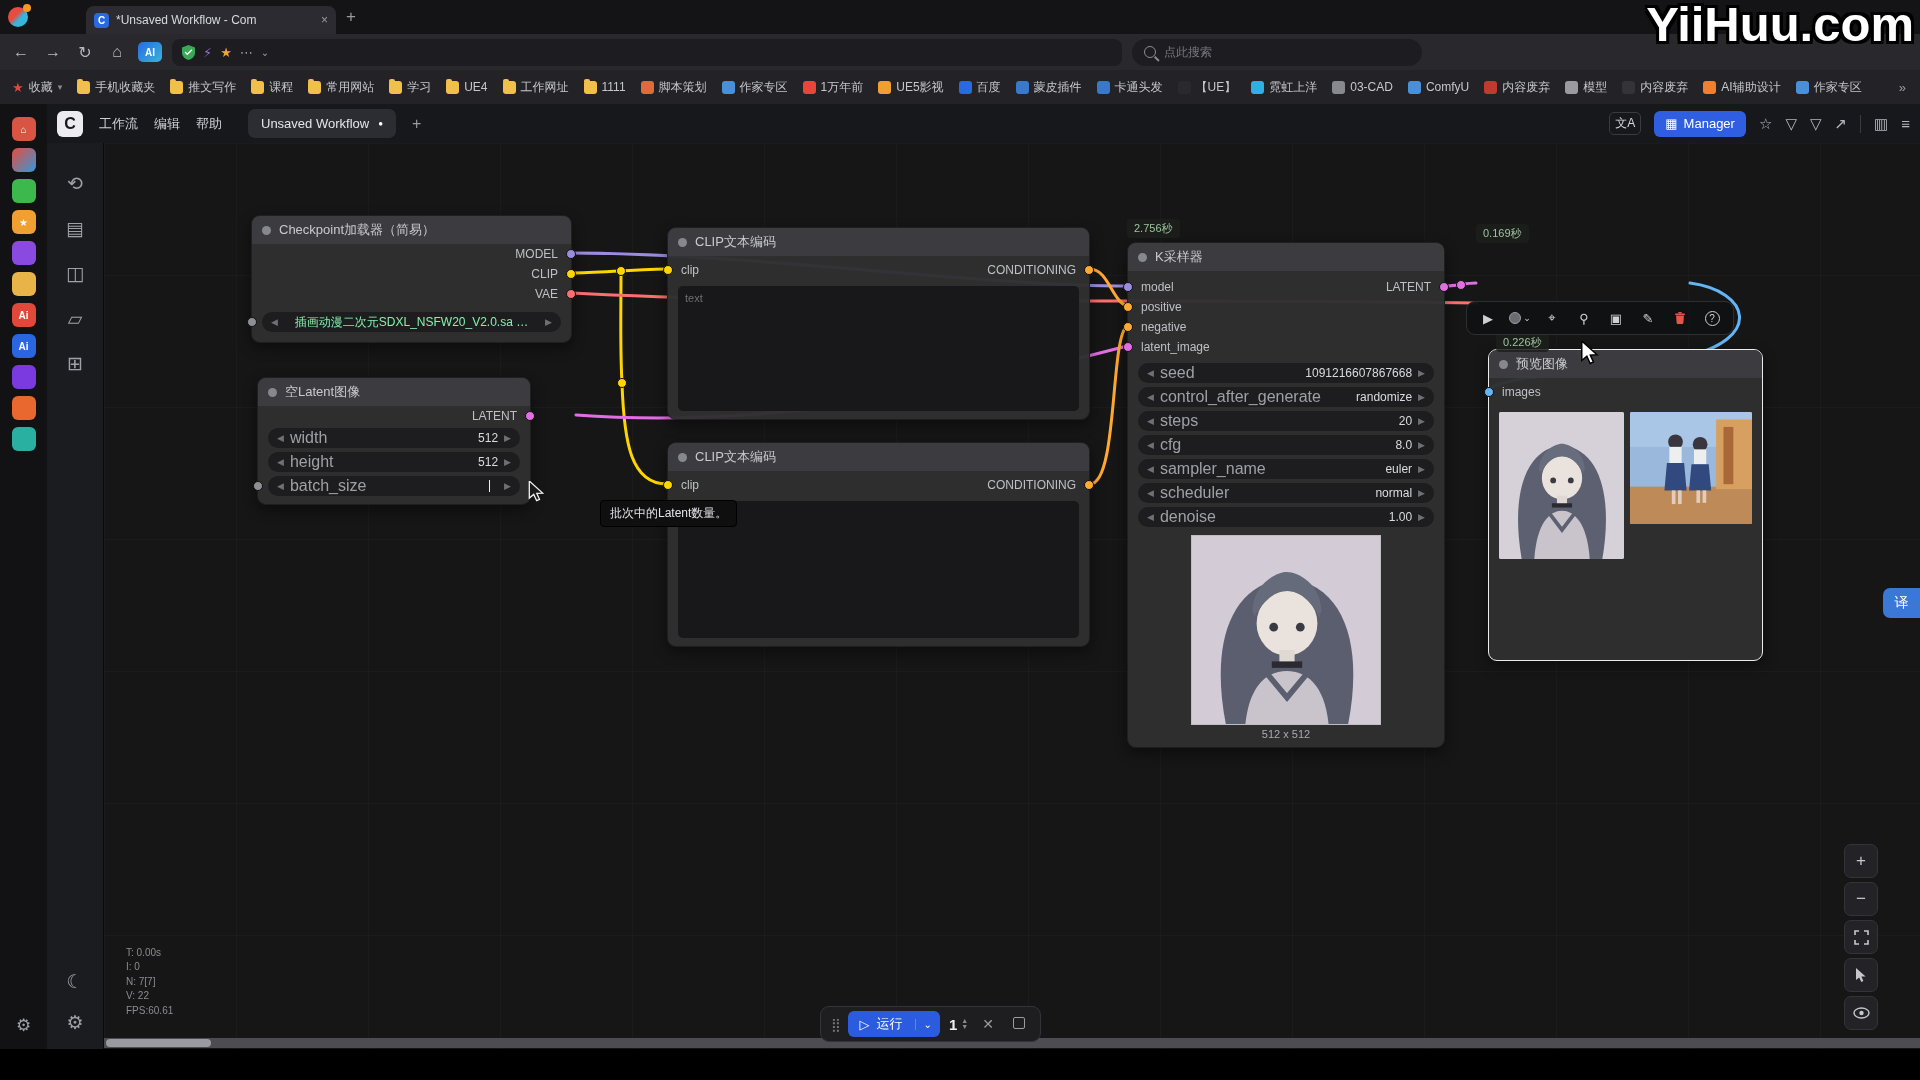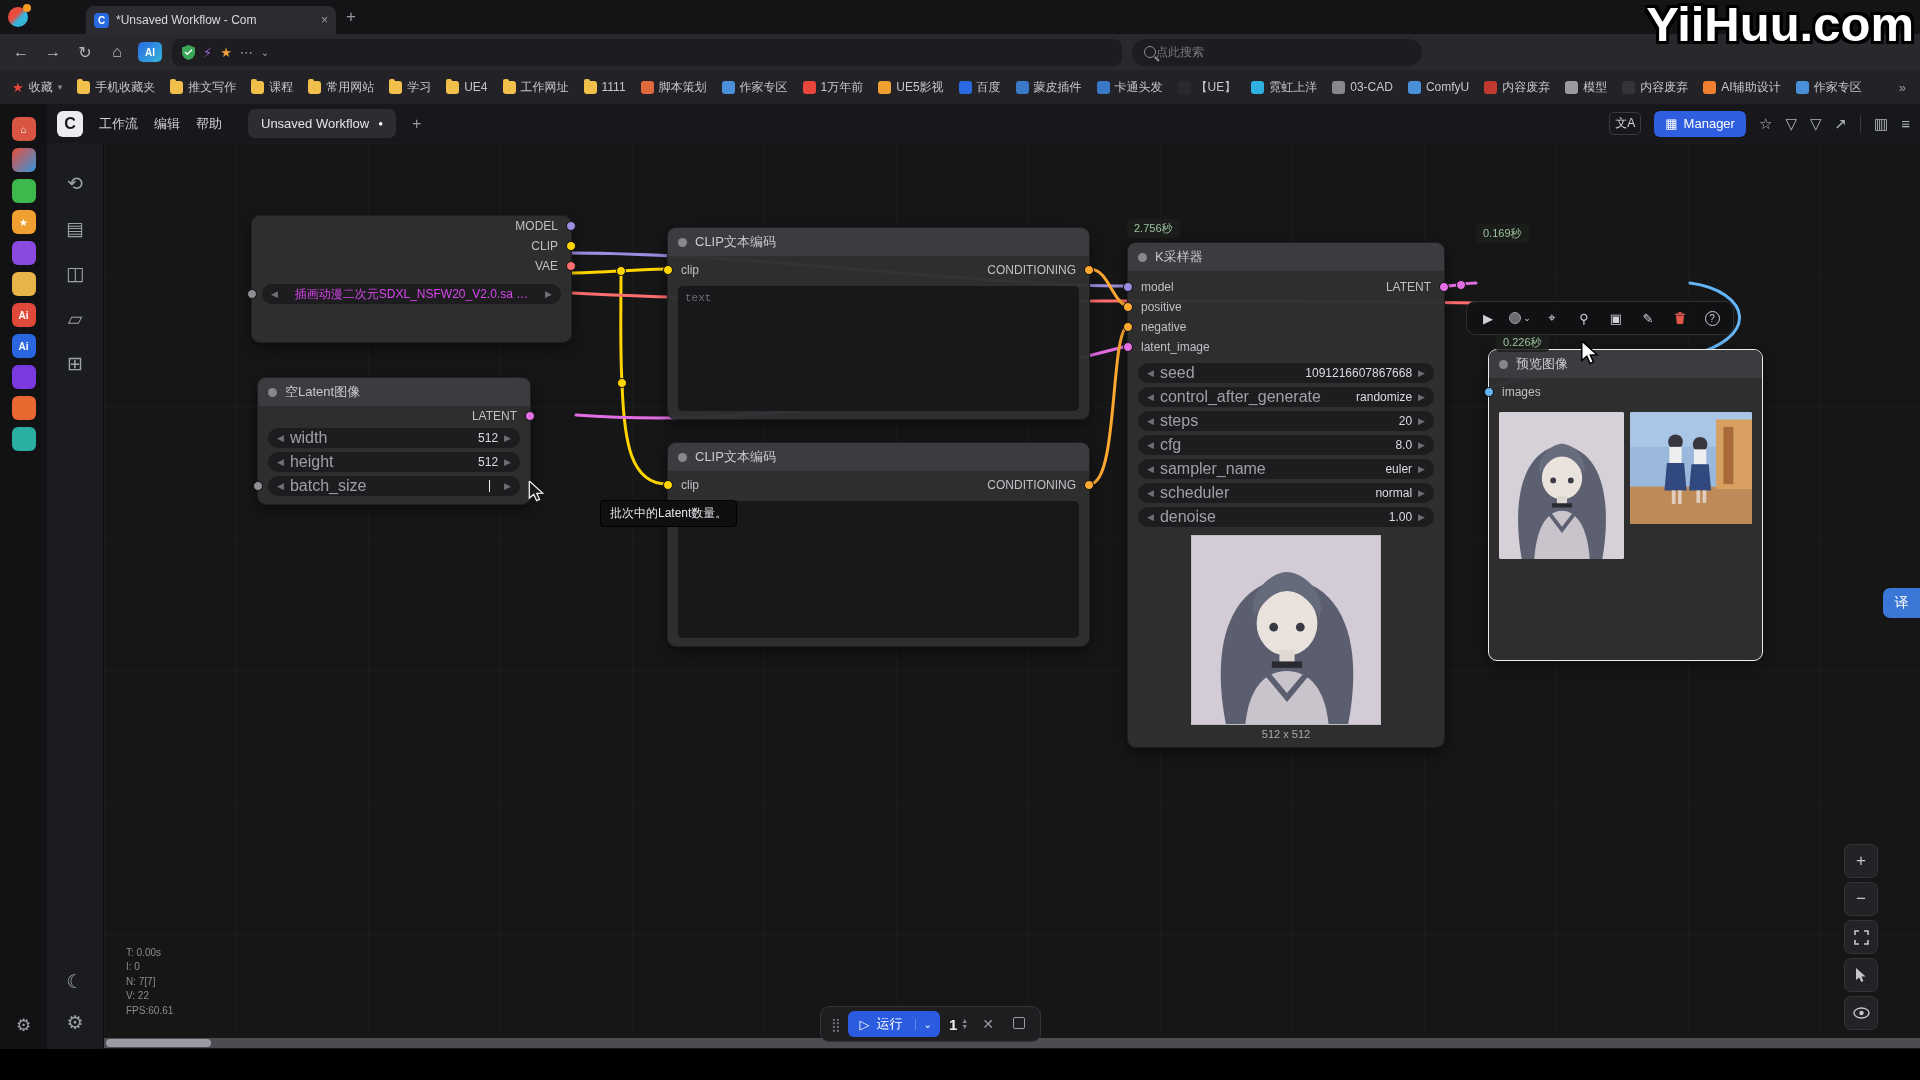--- a/index.html
+++ b/index.html
@@ -15,21 +15,21 @@
 .btab .ttl{font-size:12px;color:#d8d9dd;white-space:nowrap;overflow:hidden;flex:1}
 .btab .x{color:#9a9aa0;font-size:12px}
 .newtab{margin-left:10px;color:#9a9aa0;font-size:17px}
 .wctrls{position:absolute;right:10px;top:0;height:34px;display:flex;align-items:center;gap:16px;color:#8f9095;font-size:13px}
 .navbar{height:36px;background:#28282d;display:flex;align-items:center;padding:0 10px;gap:10px}
 .nico{color:#b8b9bf;font-size:16px;width:22px;text-align:center}
 .aichip{width:24px;height:20px;border-radius:5px;background:linear-gradient(135deg,#2a6ae0,#35b6db);color:#fff;font-size:10px;font-weight:bold;display:flex;align-items:center;justify-content:center}
 .urlpill{flex:0 0 950px;height:27px;background:#1d1d21;border-radius:8px;display:flex;align-items:center;padding:0 10px;gap:8px}
 .urltxt{font-size:13px;color:#d3d4d9;flex:1}
 .urlico{font-size:13px}
-.searchpill{width:290px;height:27px;background:#1d1d21;border-radius:14px;display:flex;align-items:center;gap:0;padding:0 12px}
+.searchpill{width:290px;height:27px;background:#1d1d21;border-radius:14px;display:flex;align-items:center;gap:8px;padding:0 12px}
 .searchpill .ph{font-size:12px;color:#77787e}
 .mag{width:12px;height:12px;border:1.5px solid #8a8b90;border-radius:50%;position:relative}
 .mag::after{content:"";position:absolute;width:6px;height:1.5px;background:#8a8b90;transform:rotate(45deg);left:9px;top:11px}
 .bookbar{height:34px;background:#222227;display:flex;align-items:center;padding:0 12px;gap:15px;overflow:hidden;white-space:nowrap}
 .bm{display:flex;align-items:center;gap:5px;font-size:12px;color:#c6c7cb;flex:0 0 auto}
 .bmi{width:13px;height:13px;border-radius:3px;display:inline-block}
 .bmi.folder{border-radius:2px 3px 3px 3px;position:relative}
 .bmi.folder::before{content:"";position:absolute;left:0;top:-2px;width:6px;height:3px;background:inherit;border-radius:2px 2px 0 0}
 .bmi.star{background:none!important;font-size:13px;line-height:13px;width:auto}
 .bmc{color:#8a8b90;font-size:9px}
@@ -76,23 +76,23 @@
 .plabel{font-size:12px;color:#bfc0c5;white-space:nowrap}
 .port{position:absolute;top:50%;transform:translateY(-50%);width:10px;height:10px;border-radius:50%;border:1.5px solid #111;z-index:3}
 .port.pl{left:-5px}.port.pr{right:-5px}
 .p-model{background:#9b8cdf}.p-clip{background:#ffd500}.p-vae{background:#ff6e6e}.p-latent{background:#e36ee3}
 .p-cond{background:#ffa931}.p-image{background:#64b5f6}.p-gray{background:#8f9095}
 .wrow{position:relative;height:20px;margin:0 10px;background:#1d1d1f;border-radius:10px;display:flex;align-items:center;gap:6px;padding:0 9px}
 .wrow .port.pl{left:-15px}
 .warr{color:#6f7076;font-size:9px;flex:0 0 auto}
 .wlab{color:#9fa0a6;font-size:16px;white-space:nowrap}
 .wval{margin-left:auto;color:#dadbe0;font-size:12px;white-space:nowrap}
-.wval.center{margin:0 auto;color:#d946ef;overflow:hidden;text-overflow:ellipsis;max-width:252px}
+.wval.center{margin:0 auto;color:#86efac;overflow:hidden;text-overflow:ellipsis;max-width:252px}
 .wstack{display:flex;flex-direction:column;gap:4px;margin-top:6px}
-.ntext{margin:6px 10px 0 10px;background:#18181a;border-radius:5px;color:#6d6e74;font-size:11px;padding:6px 7px;font-family:Liberation Mono, monospace}
+.ntext{margin:6px 10px 0 10px;background:#18181a;border-radius:5px;color:#6d6e74;font-size:11px;padding:6px 7px;font-family:Liberation Sans, sans-serif}
 .caret{width:1.5px;height:12px;background:#f0f0f0;margin-left:auto}
 .kimg{margin:8px auto 0 auto;width:190px;height:190px;border:1px solid #bdbec2;background:#cfc8d4;overflow:hidden}
 .kcap{text-align:center;font-size:11px;color:#a9aaaf;margin-top:3px}
 .previmgs{display:flex;gap:6px;padding:10px 10px 0 10px;align-items:flex-start}
 .pimg{border-radius:2px;overflow:hidden;background:#cfc8d4}
 .tbadge{position:absolute;z-index:3;font-size:11px;color:#9ec39e;background:rgba(28,30,28,.85);padding:2px 7px;border-radius:4px}
 .tooltip{position:absolute;z-index:6;background:#0f0f10;border:1px solid #000;color:#e2e3e8;font-size:12px;padding:4px 9px;border-radius:4px}
 
 
 .ntoolbar{position:absolute;z-index:5;height:34px;background:rgba(17,18,20,.96);border:1px solid #2e2f33;border-radius:9px;display:flex;align-items:center;gap:2px;padding:0 6px}
@@ -344,20 +344,24 @@
       <path d="M986,126 C 1004,126 1008,158 1023,163" stroke="#ffa931" stroke-width="3" fill="none" stroke-linecap="round"></path>
       <path d="M986,341 C 1014,341 1006,195 1023,183" stroke="#ffa931" stroke-width="3" fill="none" stroke-linecap="round"></path>
       <path d="M1341,143 C 1352,143 1361,140 1372,140" stroke="#e36ee3" stroke-width="3" fill="none" stroke-linecap="round"></path>
       <path d="M1586,140 C 1646,148 1660,196 1580,214 C 1500,233 1416,228 1384,246" stroke="#64b5f6" stroke-width="3" fill="none" stroke-linecap="round"></path>
       <circle cx="517" cy="128" r="4.5" fill="#ffd500" stroke="#111" stroke-width="1"></circle>
       <circle cx="518" cy="240" r="4.5" fill="#ffd500" stroke="#111" stroke-width="1"></circle>
       <circle cx="1357" cy="142" r="4.5" fill="#e36ee3" stroke="#111" stroke-width="1"></circle>
     </svg>
 
     <div class="node" style="left:147px;top:72px;width:321px;height:128px">
+      <div class="nhead">
+          <span class="ndot"></span>
+          <span class="ntitle">Checkpoint加载器（简易）</span>
+        </div>
       <div class="iorow right">
           <span class="plabel">MODEL</span>
           <span class="port pr p-model"></span>
         </div>
       <div class="iorow right">
           <span class="plabel">CLIP</span>
           <span class="port pr p-clip"></span>
         </div>
       <div class="iorow right">
           <span class="plabel">VAE</span>

